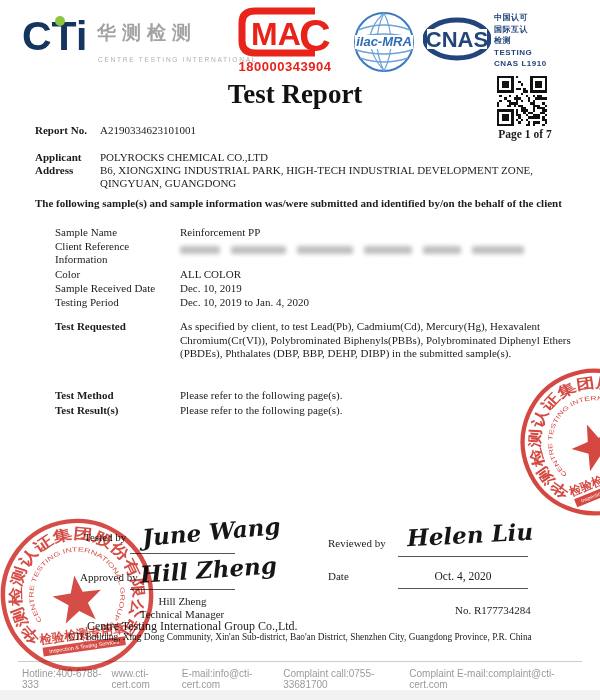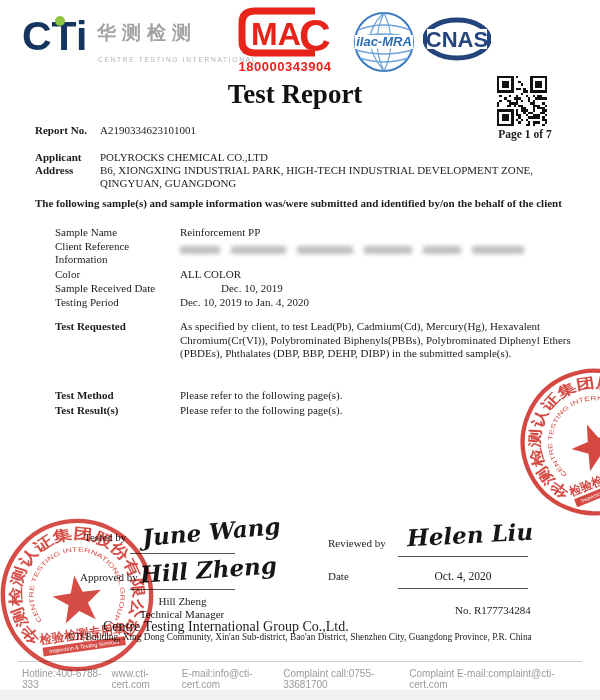--- a/index.html
+++ b/index.html
@@ -42,21 +42,21 @@
   .sig{font-family:"DejaVu Serif",serif;font-style:italic;font-weight:bold;font-size:23px;
     color:#161616;white-space:nowrap;}
   .sig-line{border-bottom:1.5px solid #555;height:0;}
 
   
   .stamp{mix-blend-mode:multiply;pointer-events:none;}
   .stamp-left{left:-2px;top:516px;width:158px;height:158px;transform:rotate(-8deg);opacity:.88;z-index:10;}
   .stamp-right{left:518px;top:366px;width:152px;height:152px;transform:rotate(-22deg);opacity:.9;z-index:10;}
 
   
-  .company-name{left:103px;top:619px;font-size:14px;}
+  .company-name{left:87px;top:619px;font-size:12px;}
   .company-address{left:30px;top:632px;width:540px;text-align:center;font-size:9.3px;}
   .footer-divider{left:18px;top:661px;width:564px;height:1px;background:#cccccc;}
   .footer-row{left:22px;top:668px;width:558px;display:flex;justify-content:flex-end;
     font-family:"Liberation Sans",sans-serif;font-size:10px;color:#9a9a9a;}
   .bottom-strip{left:0;top:690px;width:600px;height:10px;background:#f2f2f2;}
 </style>
 </head>
 <body>
 
 <div id="page">
@@ -86,20 +86,27 @@
   <div class="abs ilac-wrap">
     <svg width="64" height="64" viewBox="0 0 64 64">
       <circle cx="32" cy="32" r="29" fill="#ffffff" stroke="#3a7abf" stroke-width="2"></circle>
       <path d="M6,20 Q32,10 58,20 M4,28 Q32,20 60,28 M4,40 Q32,48 60,40 M8,48 Q32,56 56,48" fill="none" stroke="#6da3d8" stroke-width="1.4"></path>
       <path d="M32,3 Q18,32 32,61 M32,3 Q46,32 32,61 M32,3 Q4,28 32,61" fill="none" stroke="#6da3d8" stroke-width="1.2"></path>
       <rect x="3" y="25" width="58" height="14" fill="#ffffff"></rect>
       <text x="32" y="36" text-anchor="middle" font-family="Liberation Sans,sans-serif" font-weight="bold" font-style="italic" font-size="13" fill="#2e6db4">ilac-MRA</text>
     </svg>
   </div>
 
+  <div class="abs cnas-block">
+    <div>中国认可</div>
+    <div>国际互认</div>
+    <div>检测</div>
+    <div>TESTING</div>
+    <div>CNAS L1910</div>
+  </div>
 
   <div class="abs title">Test Report</div>
 
   <div class="abs qr-wrap">
     <svg width="50" height="50" viewBox="0 0 21 21" shape-rendering="crispEdges">
       <rect width="21" height="21" fill="#ffffff"></rect>
       <g fill="#111111">
         <rect x="0" y="0" width="7" height="7"></rect>
           <rect x="14" y="0" width="7" height="7"></rect>
           <rect x="0" y="14" width="7" height="7"></rect>
@@ -237,21 +244,21 @@
   <div class="abs val" style="left:55px;top:240px;">Client Reference</div>
   <div class="abs val" style="left:55px;top:252.5px;">Information</div>
   <div class="abs blur-row">
     <span class="blur-seg" style="width:40px;"></span><span class="blur-seg" style="width:55px;"></span><span class="blur-seg" style="width:56px;"></span><span class="blur-seg" style="width:48px;"></span><span class="blur-seg" style="width:38px;"></span><span class="blur-seg" style="width:52px;"></span>
   </div>
 
   <div class="abs val" style="left:55px;top:268px;">Color</div>
   <div class="abs val" style="left:180px;top:268px;">ALL COLOR</div>
 
   <div class="abs val" style="left:55px;top:281.5px;">Sample Received Date</div>
-  <div class="abs val" style="left:180px;top:281.5px;margin-left:41px;">Dec. 10, 2019</div>
+  <div class="abs val" style="left:180px;top:281.5px;">Dec. 10, 2019</div>
 
   <div class="abs val" style="left:55px;top:296px;">Testing Period</div>
   <div class="abs val" style="left:180px;top:296px;">Dec. 10, 2019 to Jan. 4, 2020</div>
 
   <div class="abs lbl" style="left:55px;top:320px;">Test Requested</div>
   <div class="abs val paragraph" style="left:180px;top:320px;width:392px;">As specified by client, to test Lead(Pb), Cadmium(Cd), Mercury(Hg), Hexavalent Chromium(Cr(VI)), Polybrominated Biphenyls(PBBs), Polybrominated Diphenyl Ethers (PBDEs), Phthalates (DBP, BBP, DEHP, DIBP) in the submitted sample(s).</div>
 
   <div class="abs lbl" style="left:55px;top:389px;">Test Method</div>
   <div class="abs val" style="left:180px;top:389px;">Please refer to the following page(s).</div>
 

